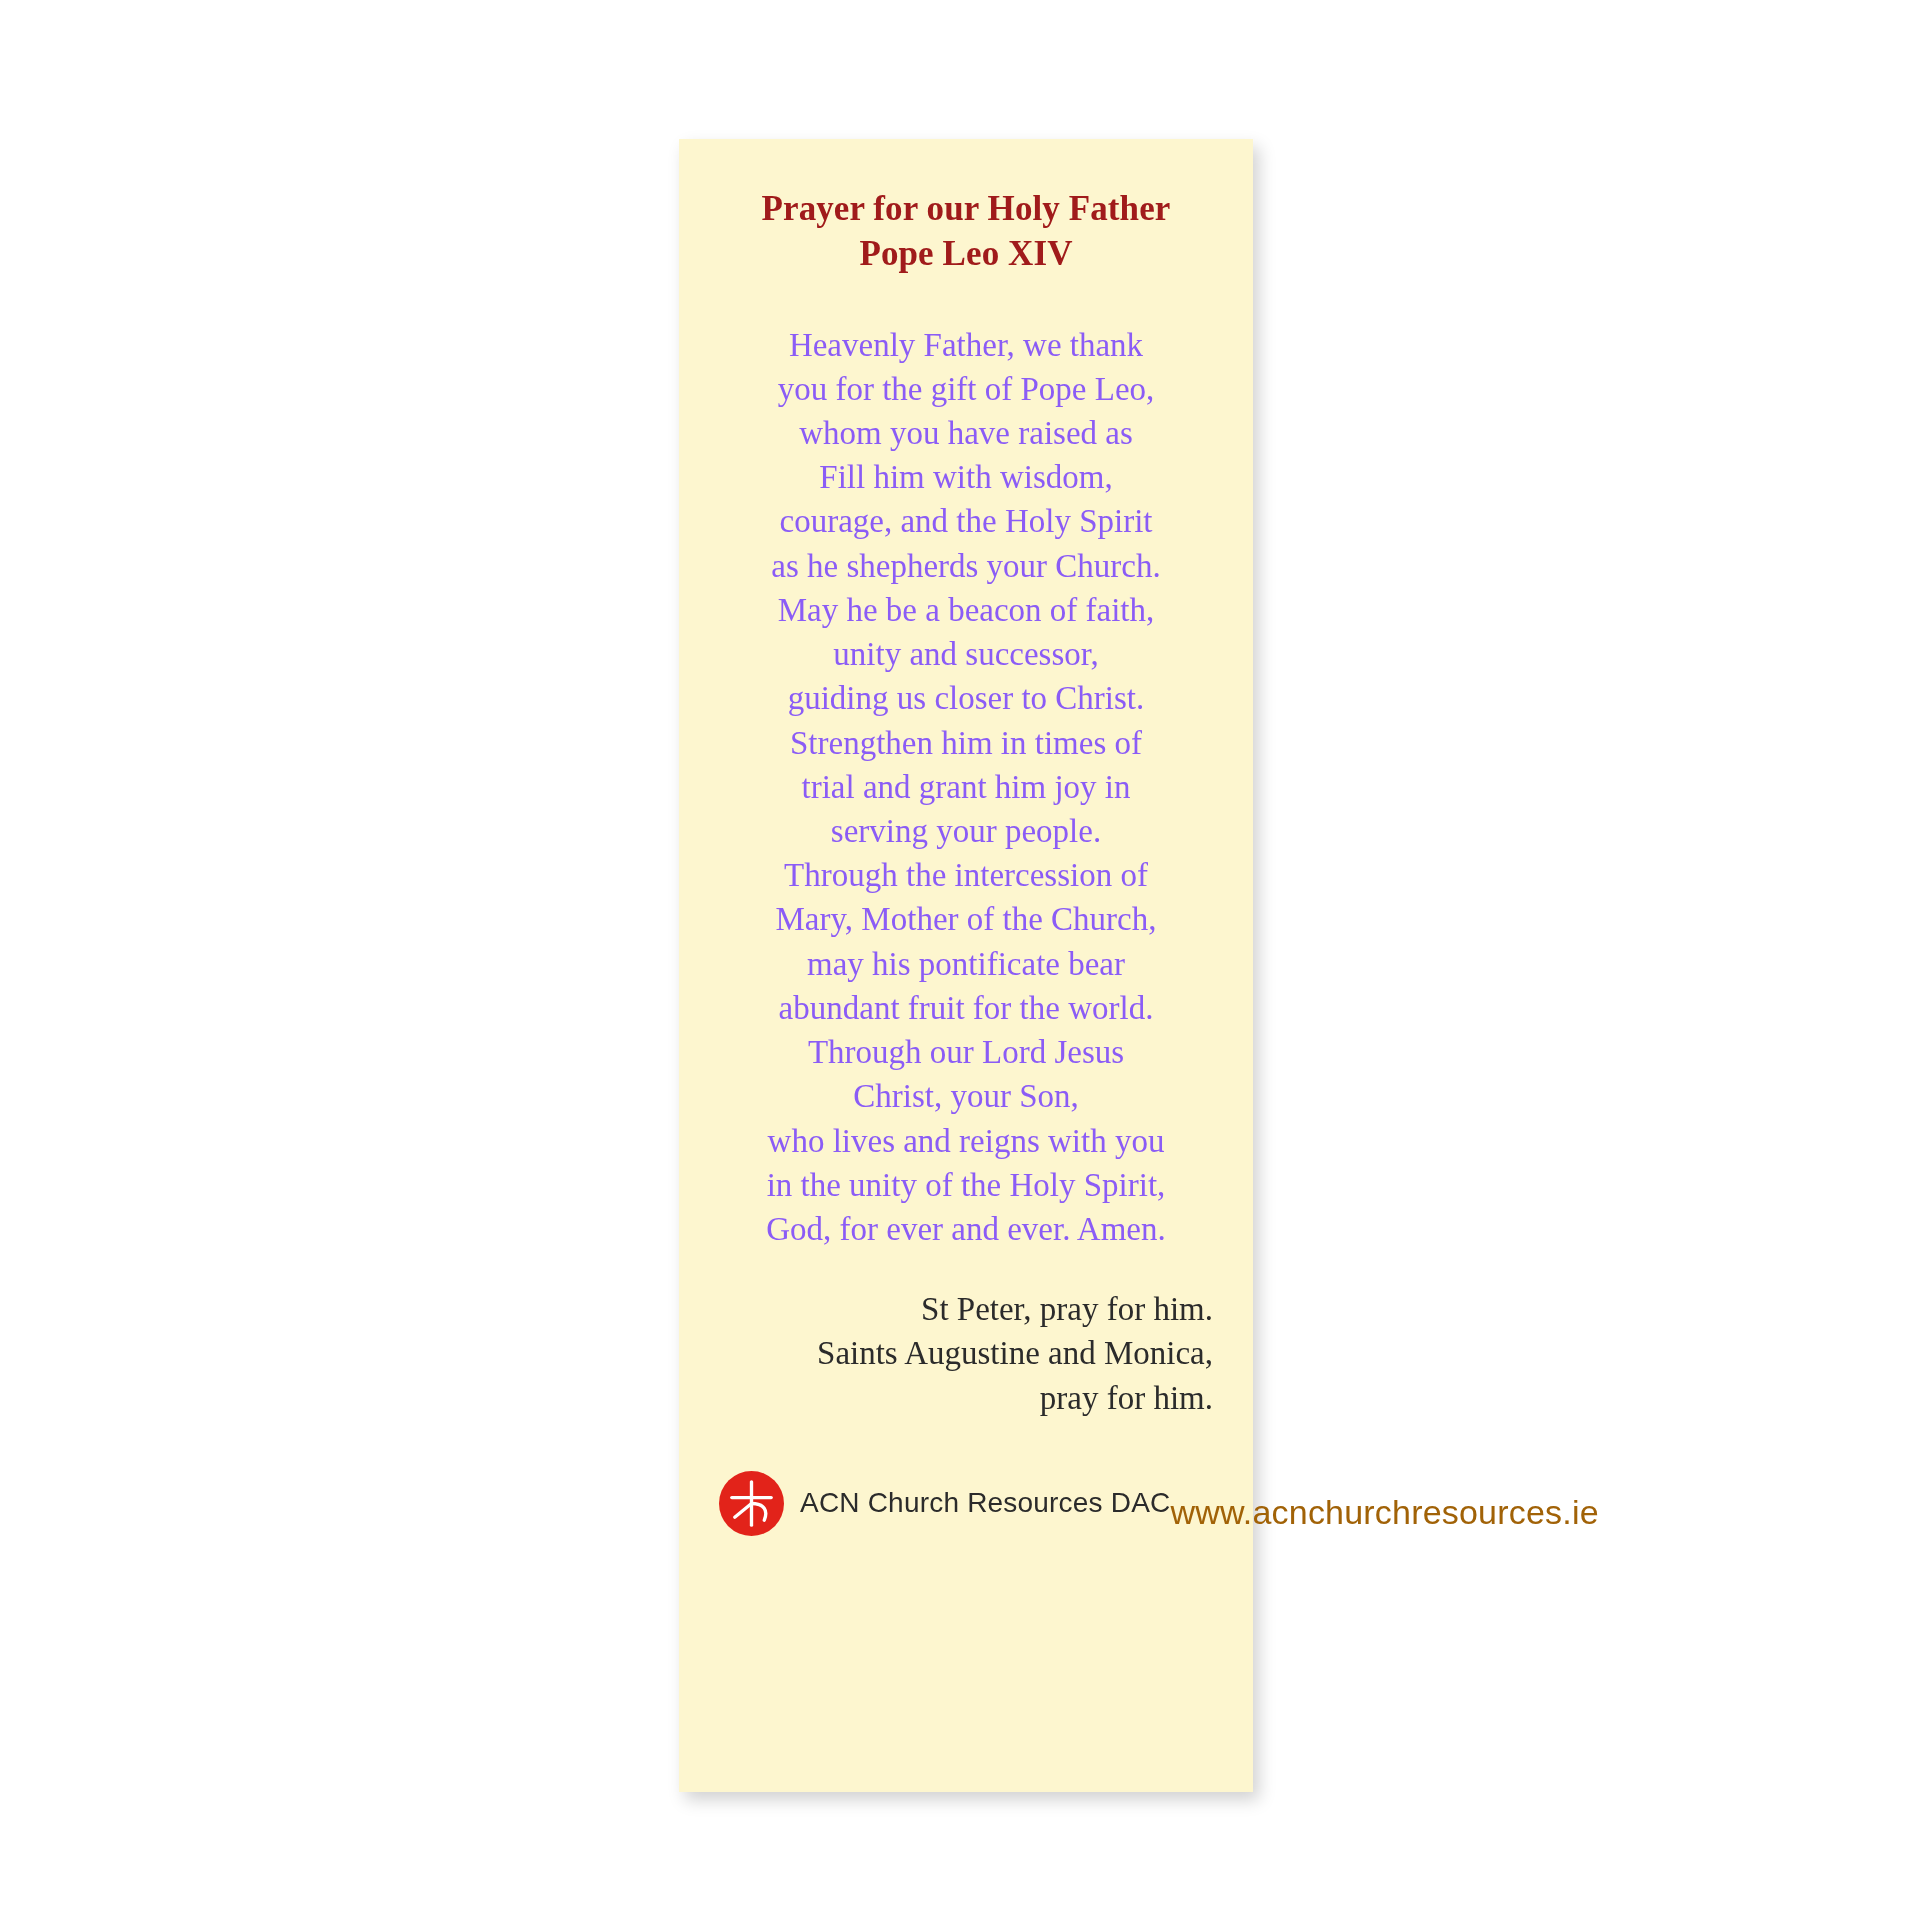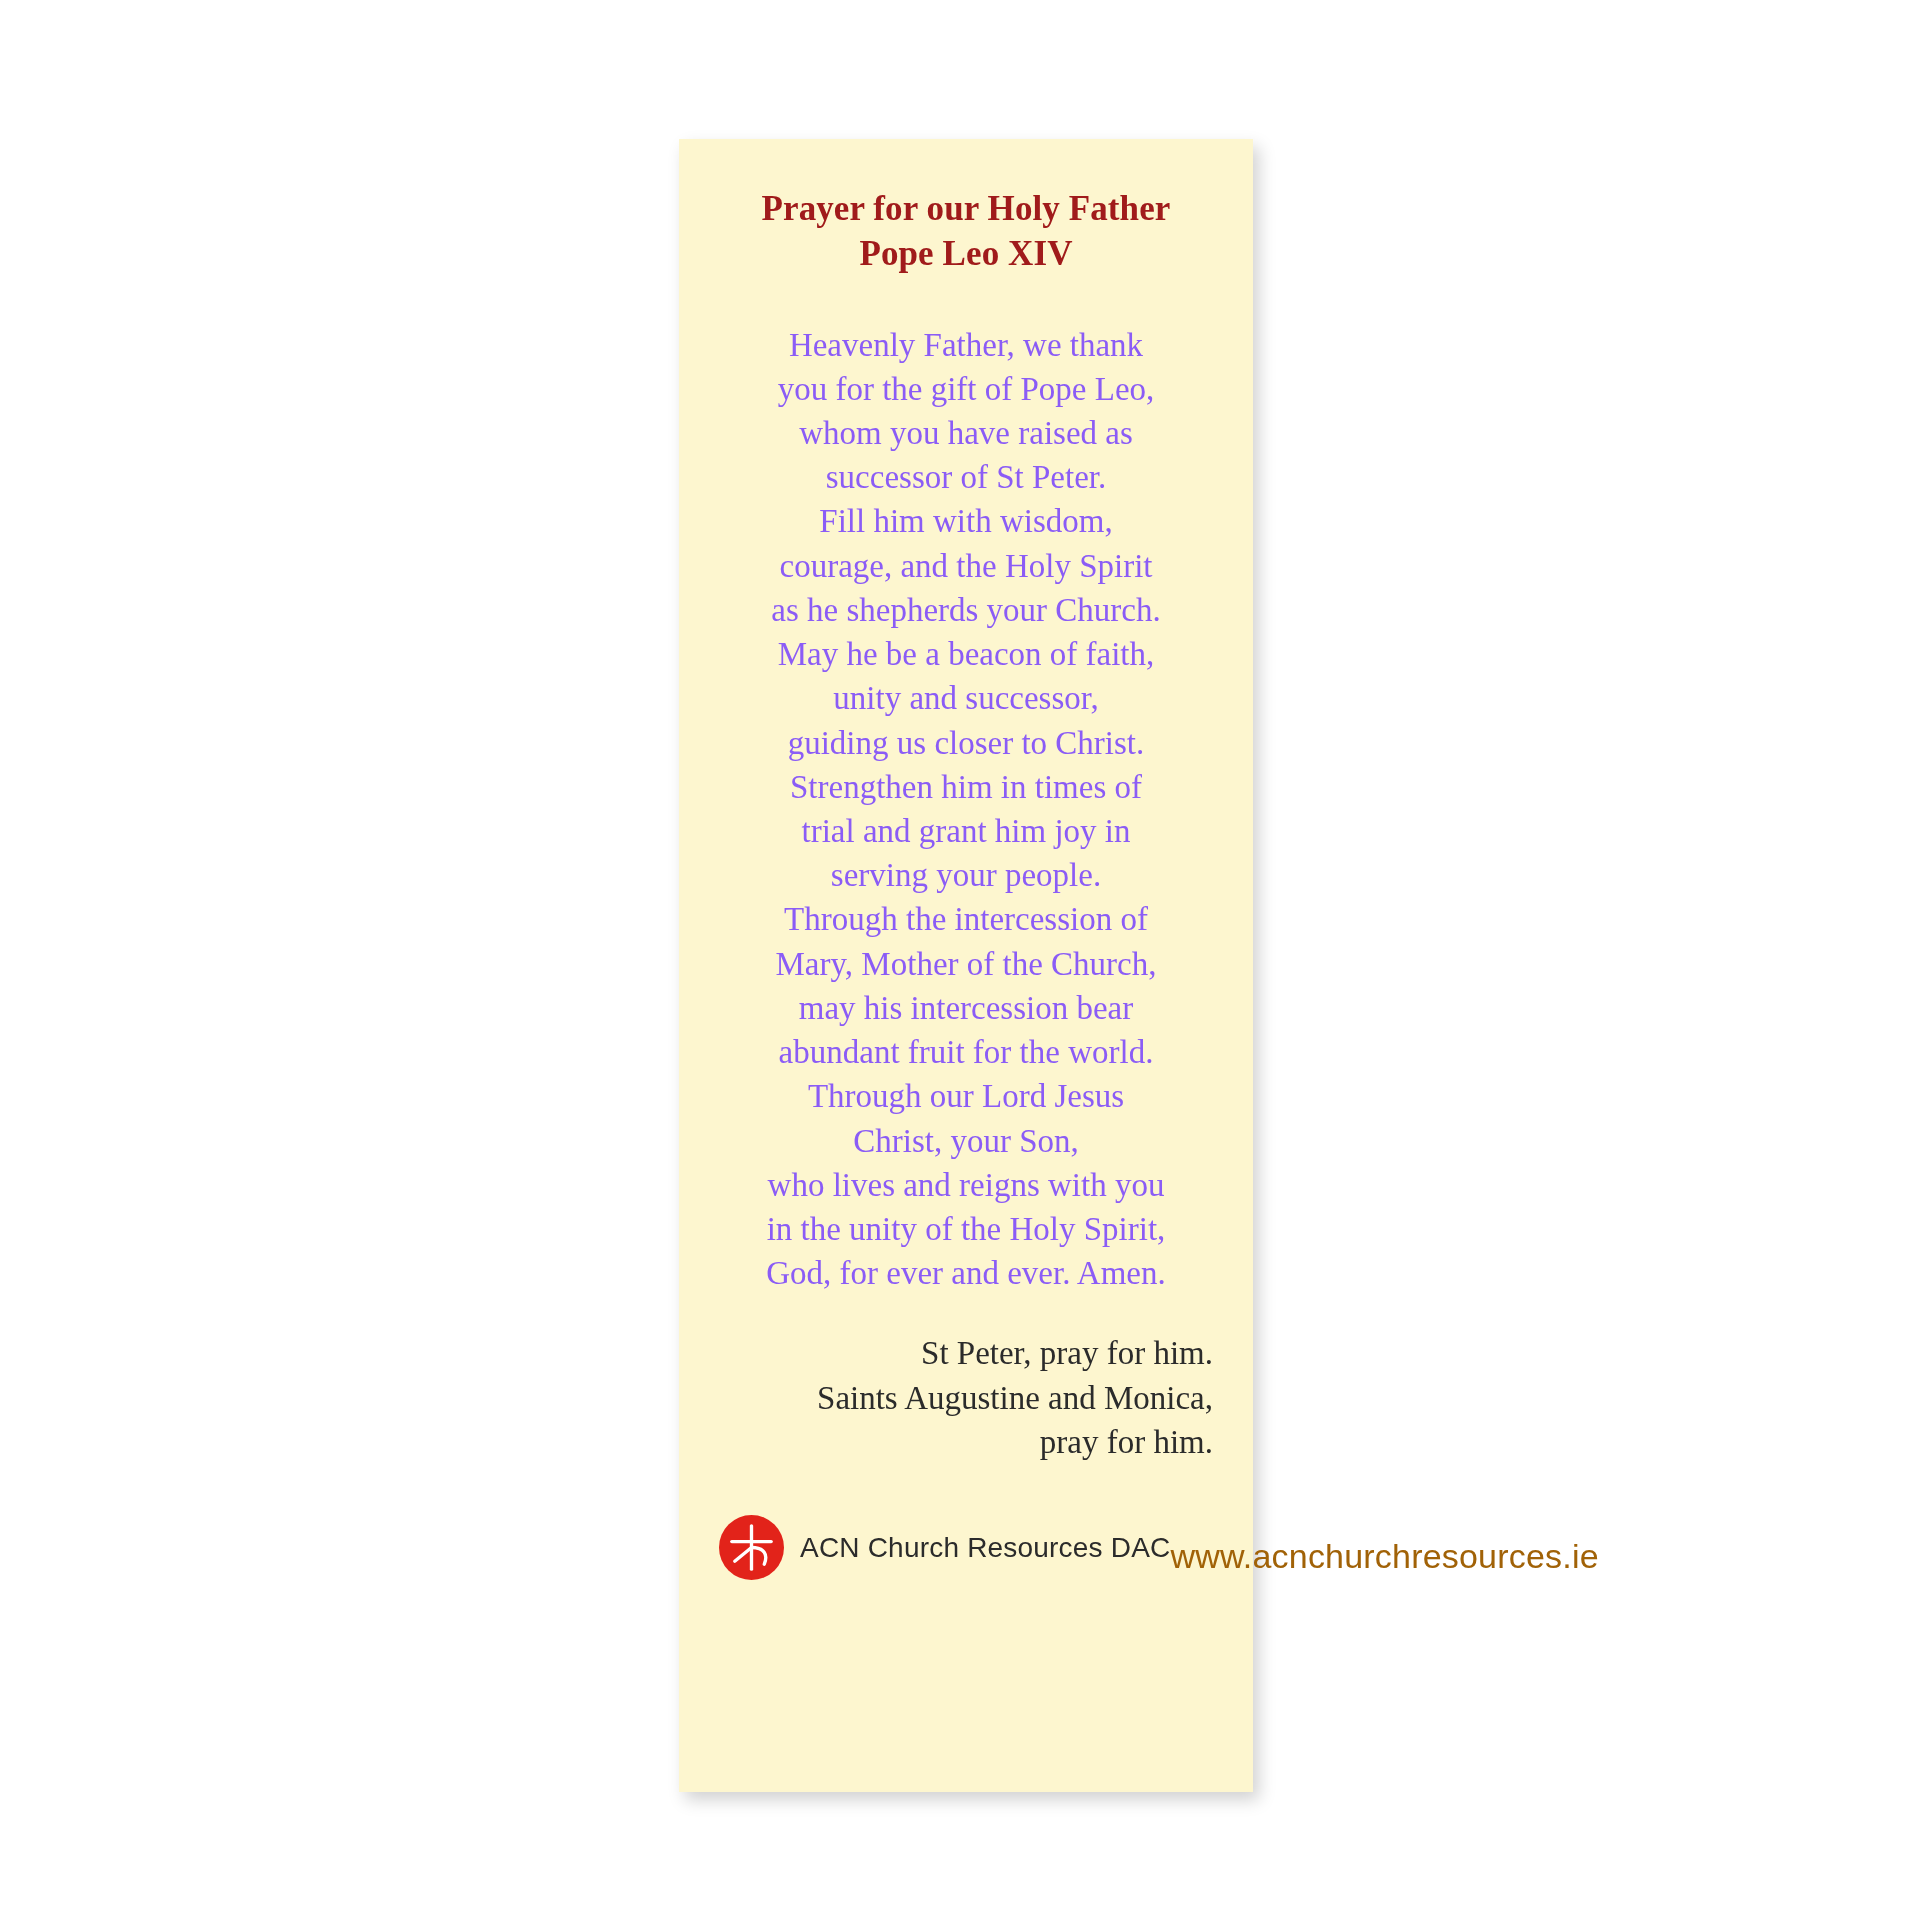--- a/index.html
+++ b/index.html
@@ -118,33 +118,32 @@
 
     <h1 class="title">
       <span>Prayer for our Holy Father</span>
       <span class="line2">Pope Leo XIV</span>
     </h1>
 
     <div class="prayer">
       <span class="pline">Heavenly Father, we thank</span>
       <span class="pline">you for the gift of Pope Leo,</span>
       <span class="pline">whom you have raised as</span>
-      <span class="pline">successor of St Peter.</span>
       <span class="pline">Fill him with wisdom,</span>
       <span class="pline">courage, and the Holy Spirit</span>
       <span class="pline">as he shepherds your Church.</span>
       <span class="pline">May he be a beacon of faith,</span>
       <span class="pline">unity and successor,</span>
       <span class="pline">guiding us closer to Christ.</span>
       <span class="pline">Strengthen him in times of</span>
       <span class="pline">trial and grant him joy in</span>
       <span class="pline">serving your people.</span>
       <span class="pline">Through the intercession of</span>
       <span class="pline">Mary, Mother of the Church,</span>
-      <span class="pline">may his intercession bear</span>
+      <span class="pline">may his pontificate bear</span>
       <span class="pline">abundant fruit for the world.</span>
       <span class="pline">Through our Lord Jesus</span>
       <span class="pline">Christ, your Son,</span>
       <span class="pline">who lives and reigns with you</span>
       <span class="pline">in the unity of the Holy Spirit,</span>
       <span class="pline">God, for ever and ever. Amen.</span>
     </div>
 
     <div class="intercessions">
       <span class="pline">St Peter, pray for him.</span>

